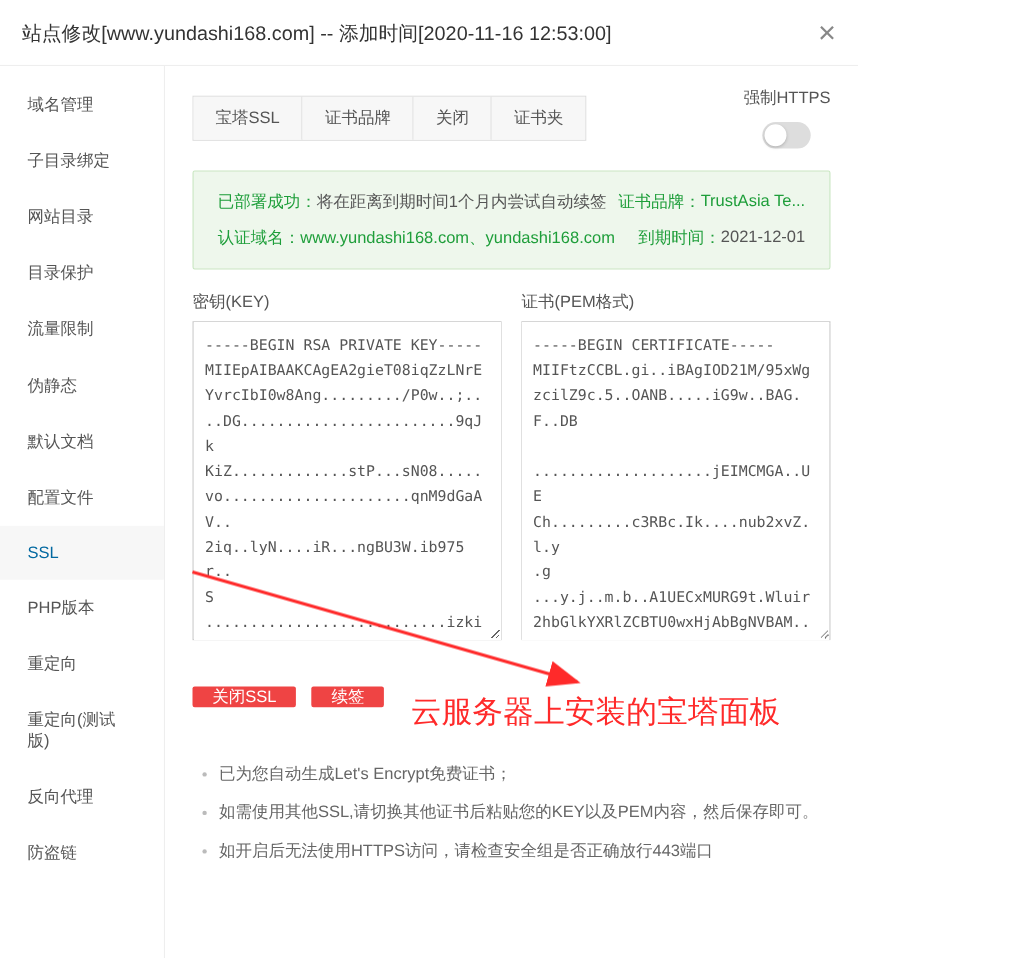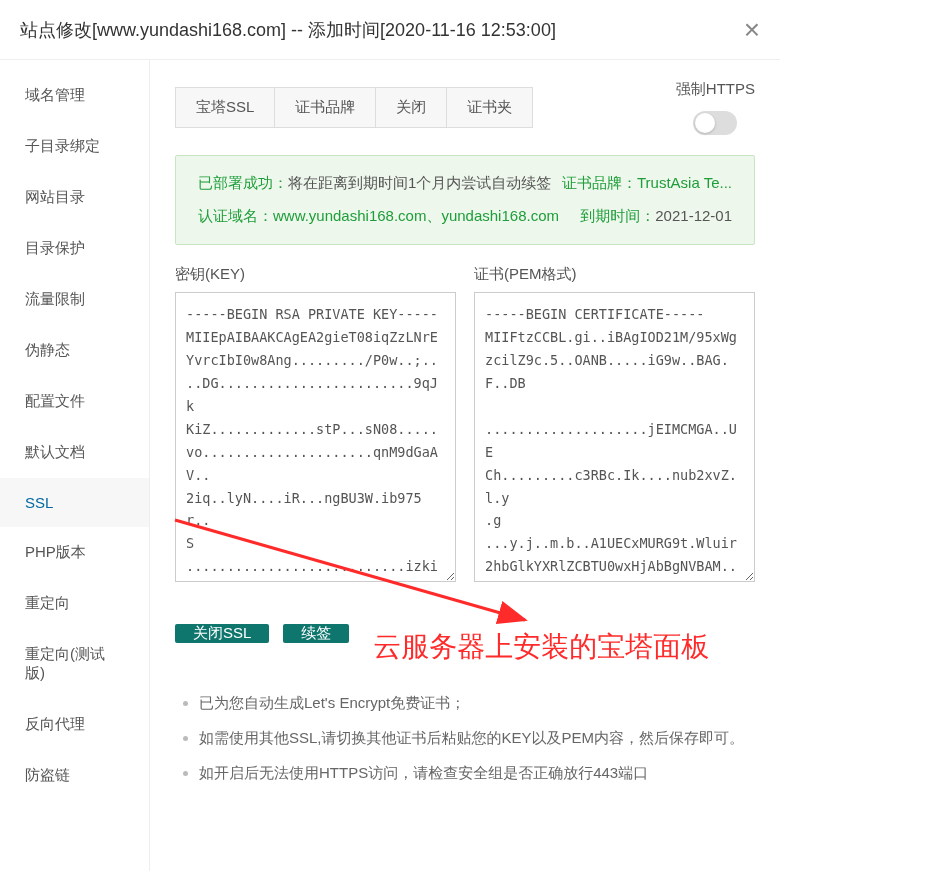--- a/index.html
+++ b/index.html
@@ -172,21 +172,21 @@
     }
     .btn-row {
       display: flex;
       align-items: center;
       gap: 14px;
       margin-bottom: 28px;
       position: relative;
     }
     .btn {
       padding: 0 18px;
-      background: #0f766e;
+      background: #ef4444;
       color: #fff;
       border: none;
       cursor: pointer;
       font-size: 15px;
       border-radius: 2px;
     }
     .annotation {
       color: #ff2a2a;
       font-size: 28px;
       font-weight: 400;
@@ -222,22 +222,22 @@
     <div class="close-btn">×</div>
   </div>
   <div class="modal-body">
     <div class="sidebar">
       <div class="sidebar-item">域名管理</div>
       <div class="sidebar-item">子目录绑定</div>
       <div class="sidebar-item">网站目录</div>
       <div class="sidebar-item">目录保护</div>
       <div class="sidebar-item">流量限制</div>
       <div class="sidebar-item">伪静态</div>
+      <div class="sidebar-item">默认文档</div>
       <div class="sidebar-item">配置文件</div>
-      <div class="sidebar-item">默认文档</div>
       <div class="sidebar-item active">SSL</div>
       <div class="sidebar-item">PHP版本</div>
       <div class="sidebar-item">重定向</div>
       <div class="sidebar-item">重定向(测试版)</div>
       <div class="sidebar-item">反向代理</div>
       <div class="sidebar-item">防盗链</div>
     </div>
 
     <div class="main">
       <div class="top-row">

